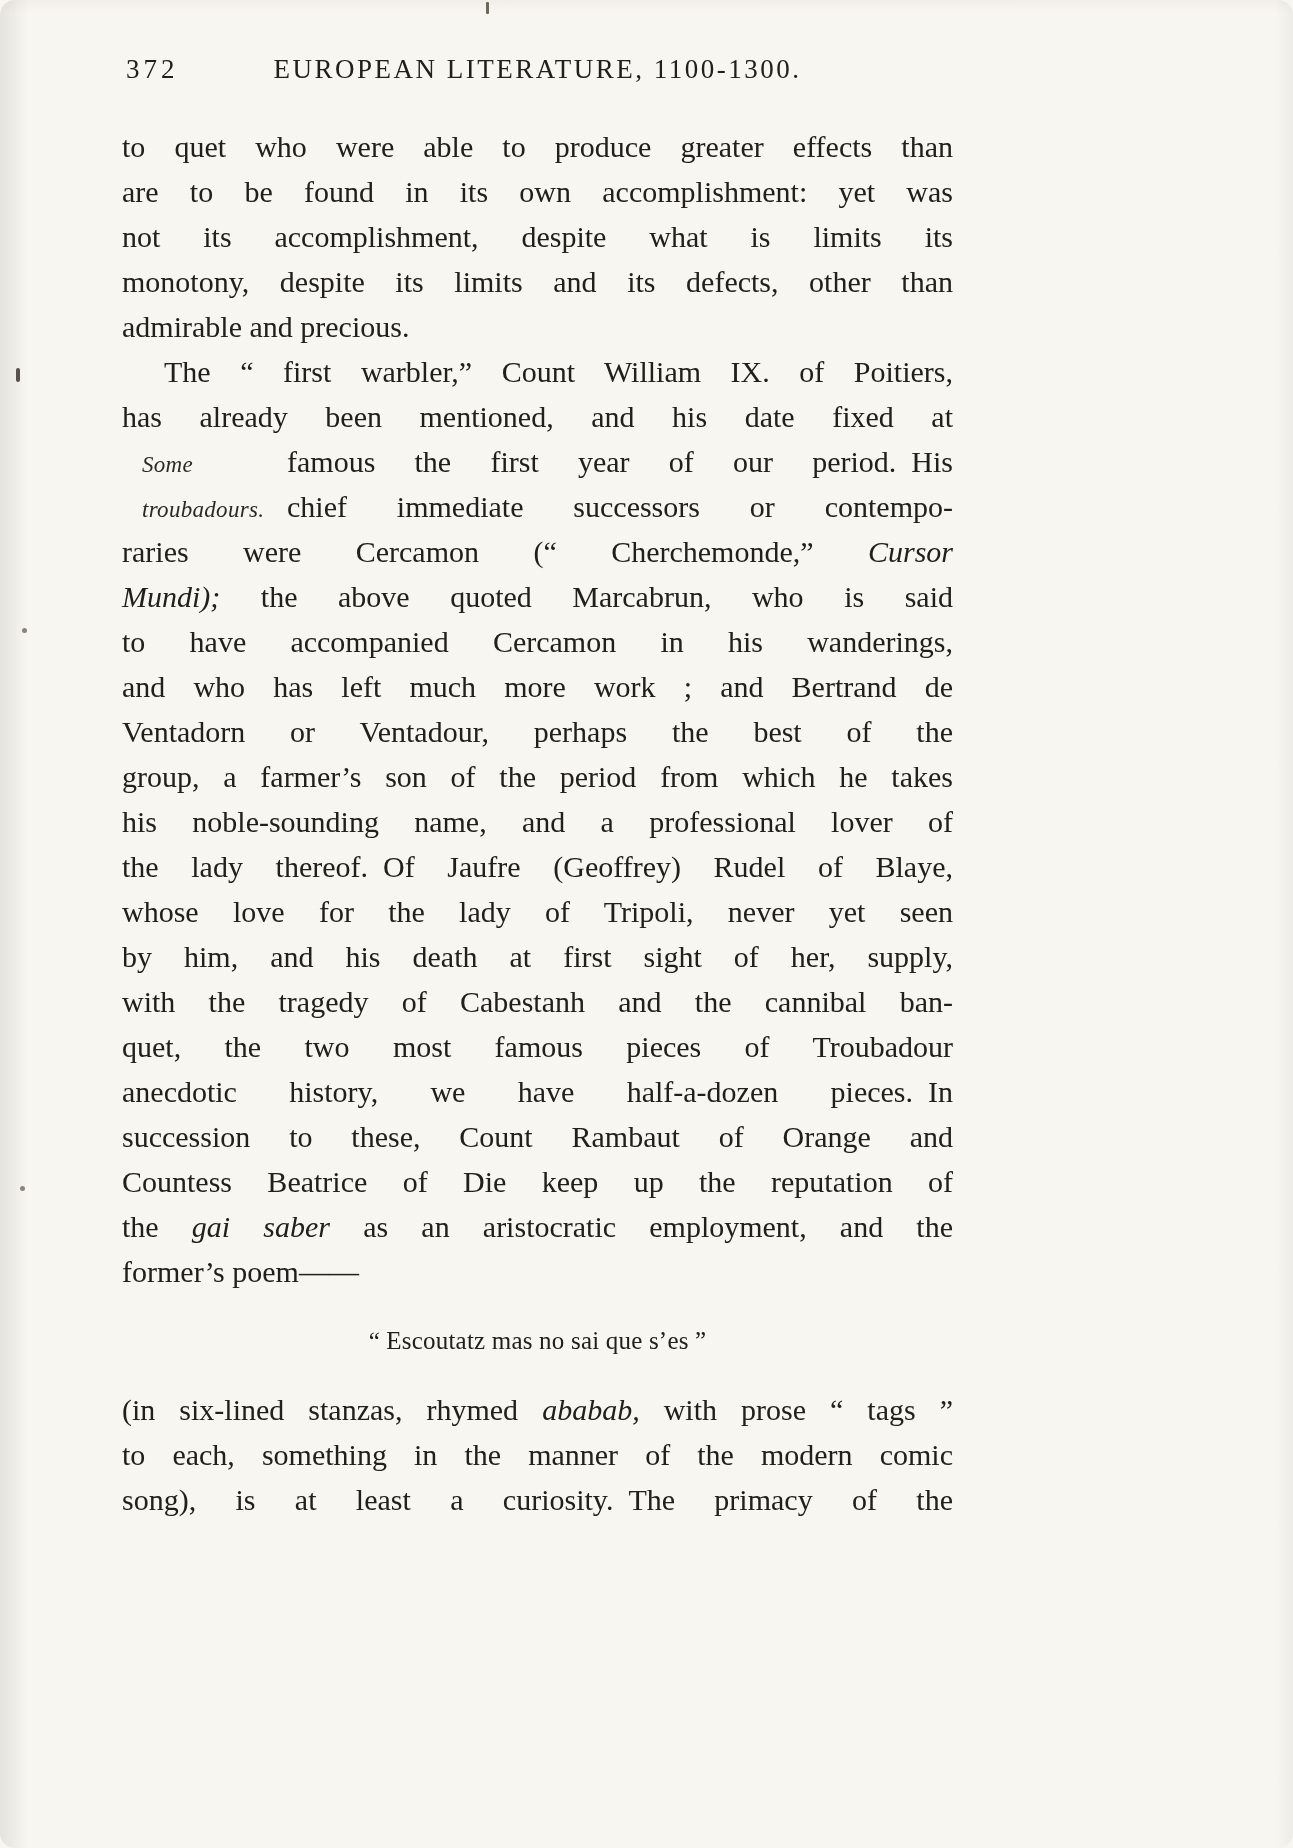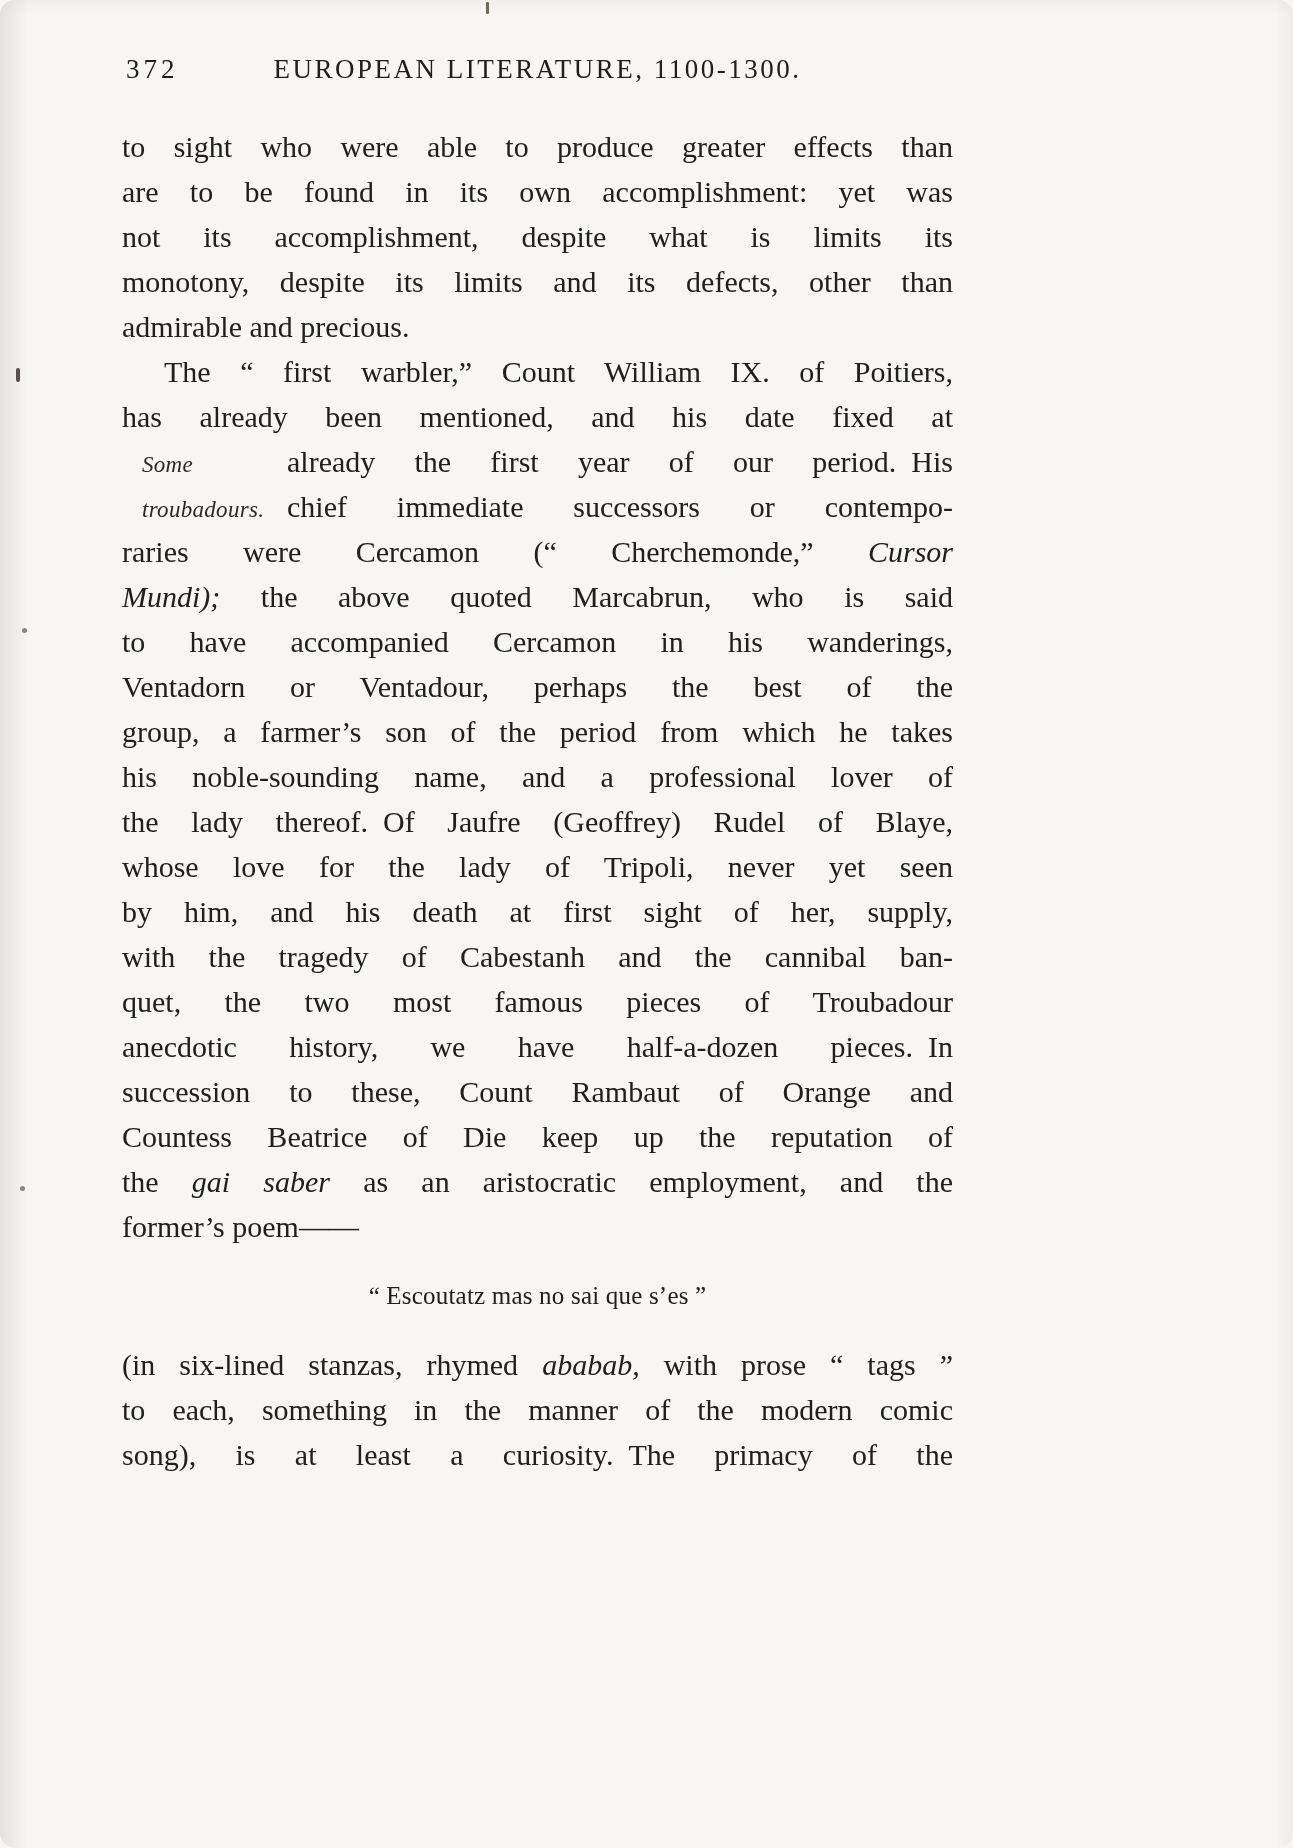--- a/index.html
+++ b/index.html
@@ -48,34 +48,35 @@
 <div class="page">
   <div class="edge-shade"></div>
 
   <header class="running-header">
     <span class="pagenum">372</span>
     <span class="htitle">EUROPEAN LITERATURE, 1100-1300.</span>
   </header>
 
   <main class="page-body">
       <div class="paragraph">
-        <div class="line"><span>to sight who were able to produce greater effects than</span></div>
+        <div class="line"><span>to quet who were able to produce greater effects than</span></div>
         <div class="line"><span>are to be found in its own accomplishment: yet was</span></div>
         <div class="line"><span>not its accomplishment, despite what is limits its</span></div>
         <div class="line"><span>monotony, despite its limits and its defects, other than</span></div>
         <div class="line noj"><span>admirable and precious.</span></div>
       </div>
       <div class="paragraph">
         <div class="line" style="padding-left: 42px;"><span>The “ first warbler,” Count William IX. of Poitiers,</span></div>
         <div class="line"><span>has already been mentioned, and his date fixed at</span></div>
-        <div class="line" style="padding-left: 165px;"><span class="margin-note">Some</span><span>already the first year of our period. His</span></div>
+        <div class="line" style="padding-left: 165px;"><span class="margin-note">Some</span><span>famous the first year of our period. His</span></div>
         <div class="line" style="padding-left: 165px;"><span class="margin-note">troubadours.</span><span>chief immediate successors or contempo-</span></div>
         <div class="line"><span>raries were Cercamon (“ Cherchemonde,” </span><span class="it">Cursor</span></div>
         <div class="line"><span class="it">Mundi);</span><span> the above quoted Marcabrun, who is said</span></div>
         <div class="line"><span>to have accompanied Cercamon in his wanderings,</span></div>
+        <div class="line"><span>and who has left much more work ; and Bertrand de</span></div>
         <div class="line"><span>Ventadorn or Ventadour, perhaps the best of the</span></div>
         <div class="line"><span>group, a farmer’s son of the period from which he takes</span></div>
         <div class="line"><span>his noble-sounding name, and a professional lover of</span></div>
         <div class="line"><span>the lady thereof. Of Jaufre (Geoffrey) Rudel of Blaye,</span></div>
         <div class="line"><span>whose love for the lady of Tripoli, never yet seen</span></div>
         <div class="line"><span>by him, and his death at first sight of her, supply,</span></div>
         <div class="line"><span>with the tragedy of Cabestanh and the cannibal ban-</span></div>
         <div class="line"><span>quet, the two most famous pieces of Troubadour</span></div>
         <div class="line"><span>anecdotic history, we have half-a-dozen pieces. In</span></div>
         <div class="line"><span>succession to these, Count Rambaut of Orange and</span></div>

